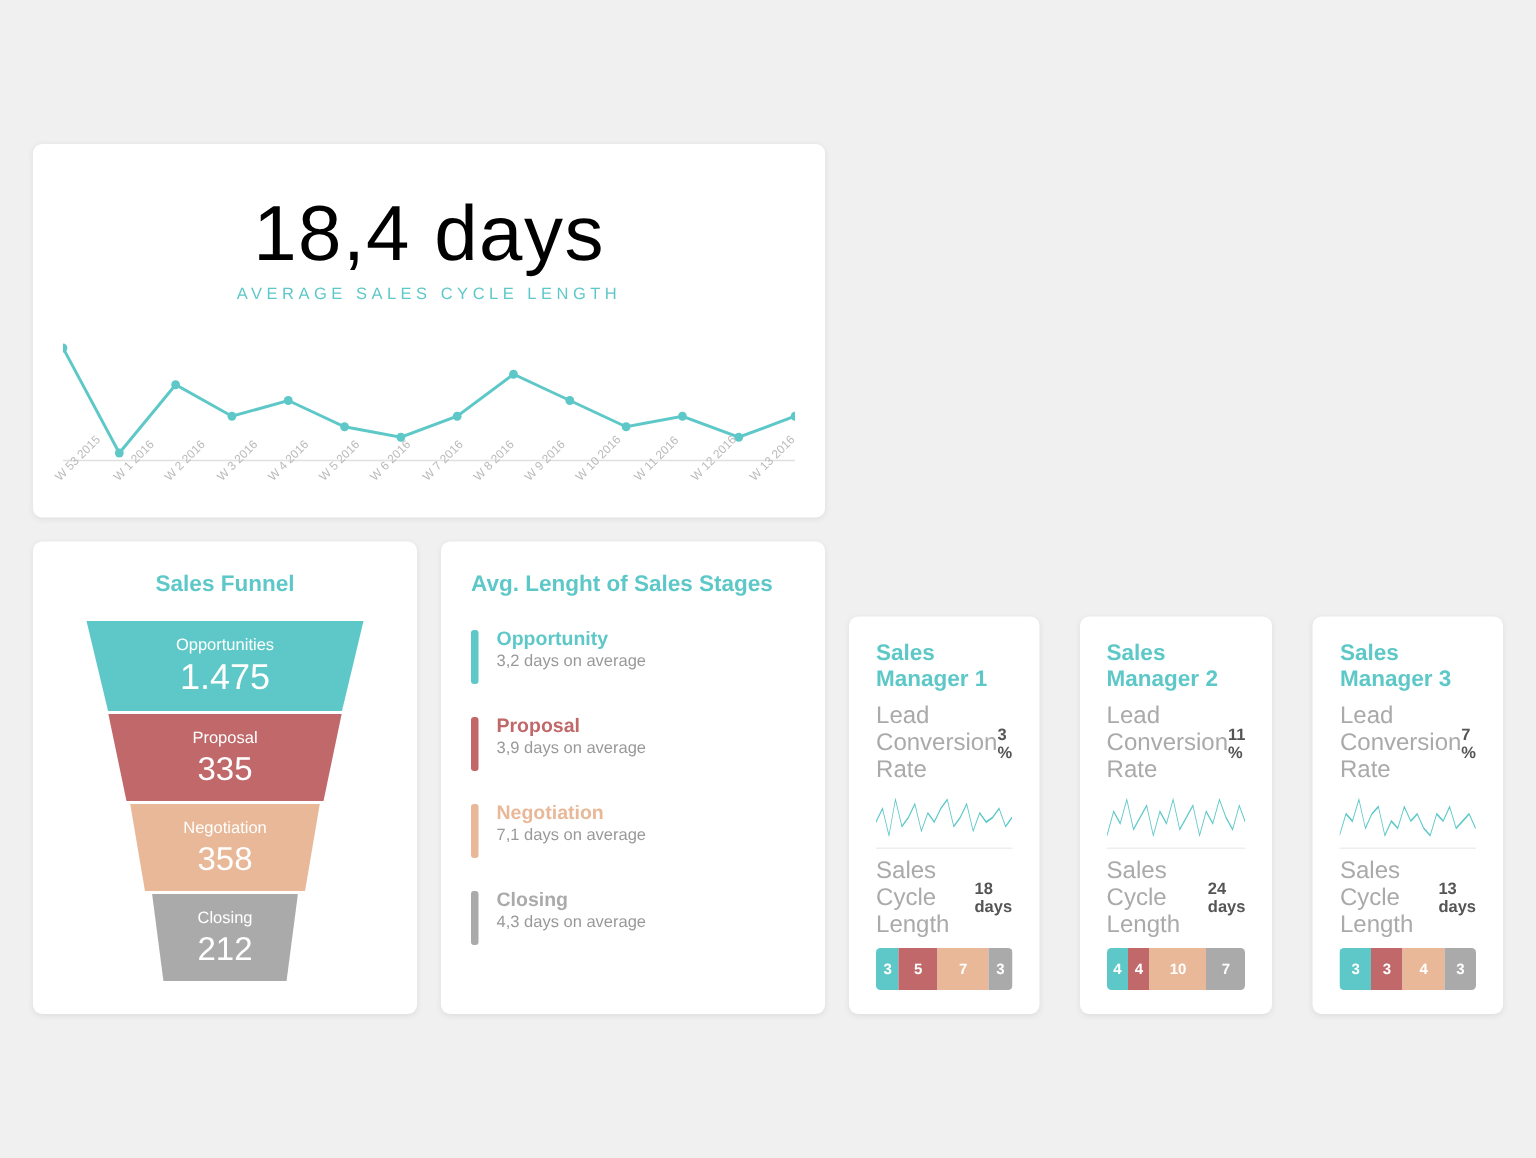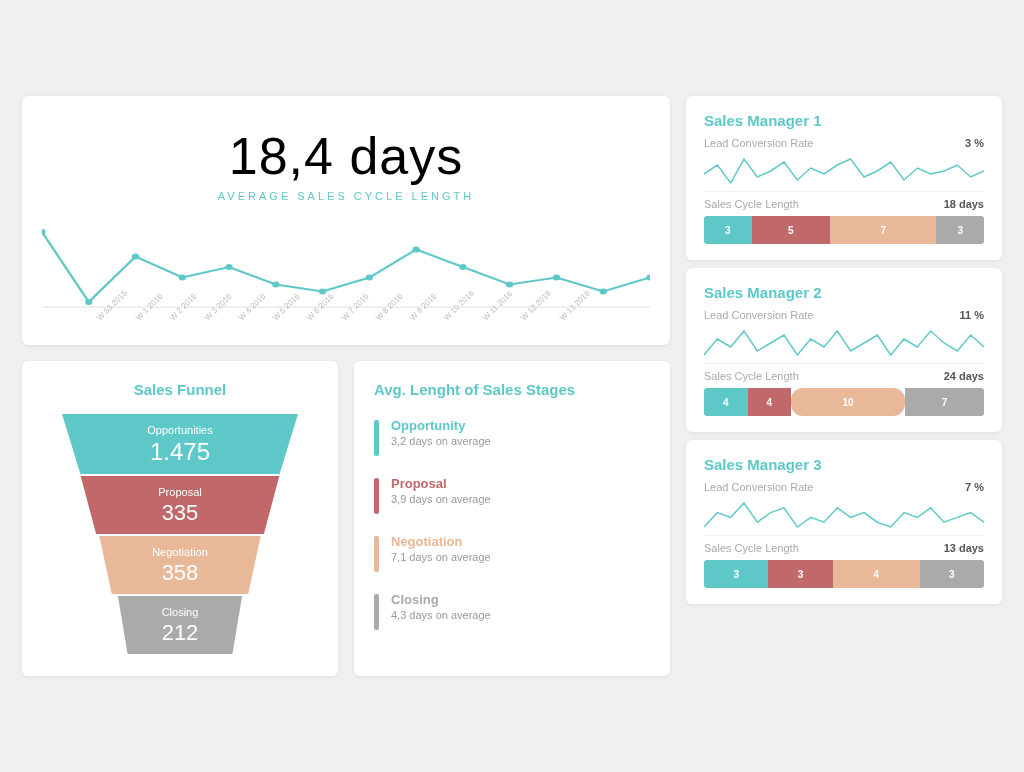--- a/index.html
+++ b/index.html
@@ -77,21 +77,21 @@
       color: #5ec8c8;
       margin-bottom: 4px;
     }
     .manager-row {
       display: flex;
       justify-content: space-between;
       align-items: center;
       margin-top: 8px;
     }
     .manager-label {
-      font-size: 11px;
+      font-size: 16px;
       color: #aaa;
     }
     .manager-value {
       font-size: 11px;
       color: #555;
       font-weight: 600;
     }
     .sparkline-container {
       height: 30px;
       margin: 6px 0;
@@ -162,22 +162,22 @@
     }
     .avg-item-desc {
       font-size: 11px;
       color: #999;
     }
     
     .managers-column {
       grid-column: 3 / 4;
       grid-row: 1 / 3;
       display: flex;
-      flex-direction: column;
-      gap: 8px;
+      flex-direction: row;
+      gap: 27px;
       align-items: flex-end;
     }
     .divider {
       height: 1px;
       background: #eee;
       margin: 2px 0;
     }
   </style>
 </head>
 <body>
@@ -261,21 +261,21 @@
       </svg>
     </div>
     <div class="divider"></div>
     <div class="manager-row" style="margin-top:6px;">
       <span class="manager-label">Sales Cycle Length</span>
       <span class="manager-value">24 days</span>
     </div>
     <div class="stacked-bar">
       <div class="bar-seg" style="flex:16;background:#5ec8c8;">4</div>
           <div class="bar-seg" style="flex:16;background:#c0686a;">4</div>
-          <div class="bar-seg" style="flex:42;background:#e8b898;border-radius:12px;">10</div>
+          <div class="bar-seg" style="flex:42;background:#e8b898;">10</div>
           <div class="bar-seg" style="flex:29;background:#aaaaaa;">7</div>
     </div>
   </div>
       <div class="card card-manager">
     <div class="manager-title">Sales Manager 3</div>
     <div class="manager-row">
       <span class="manager-label">Lead Conversion Rate</span>
       <span class="manager-value">7 %</span>
     </div>
     <div class="sparkline-container">

